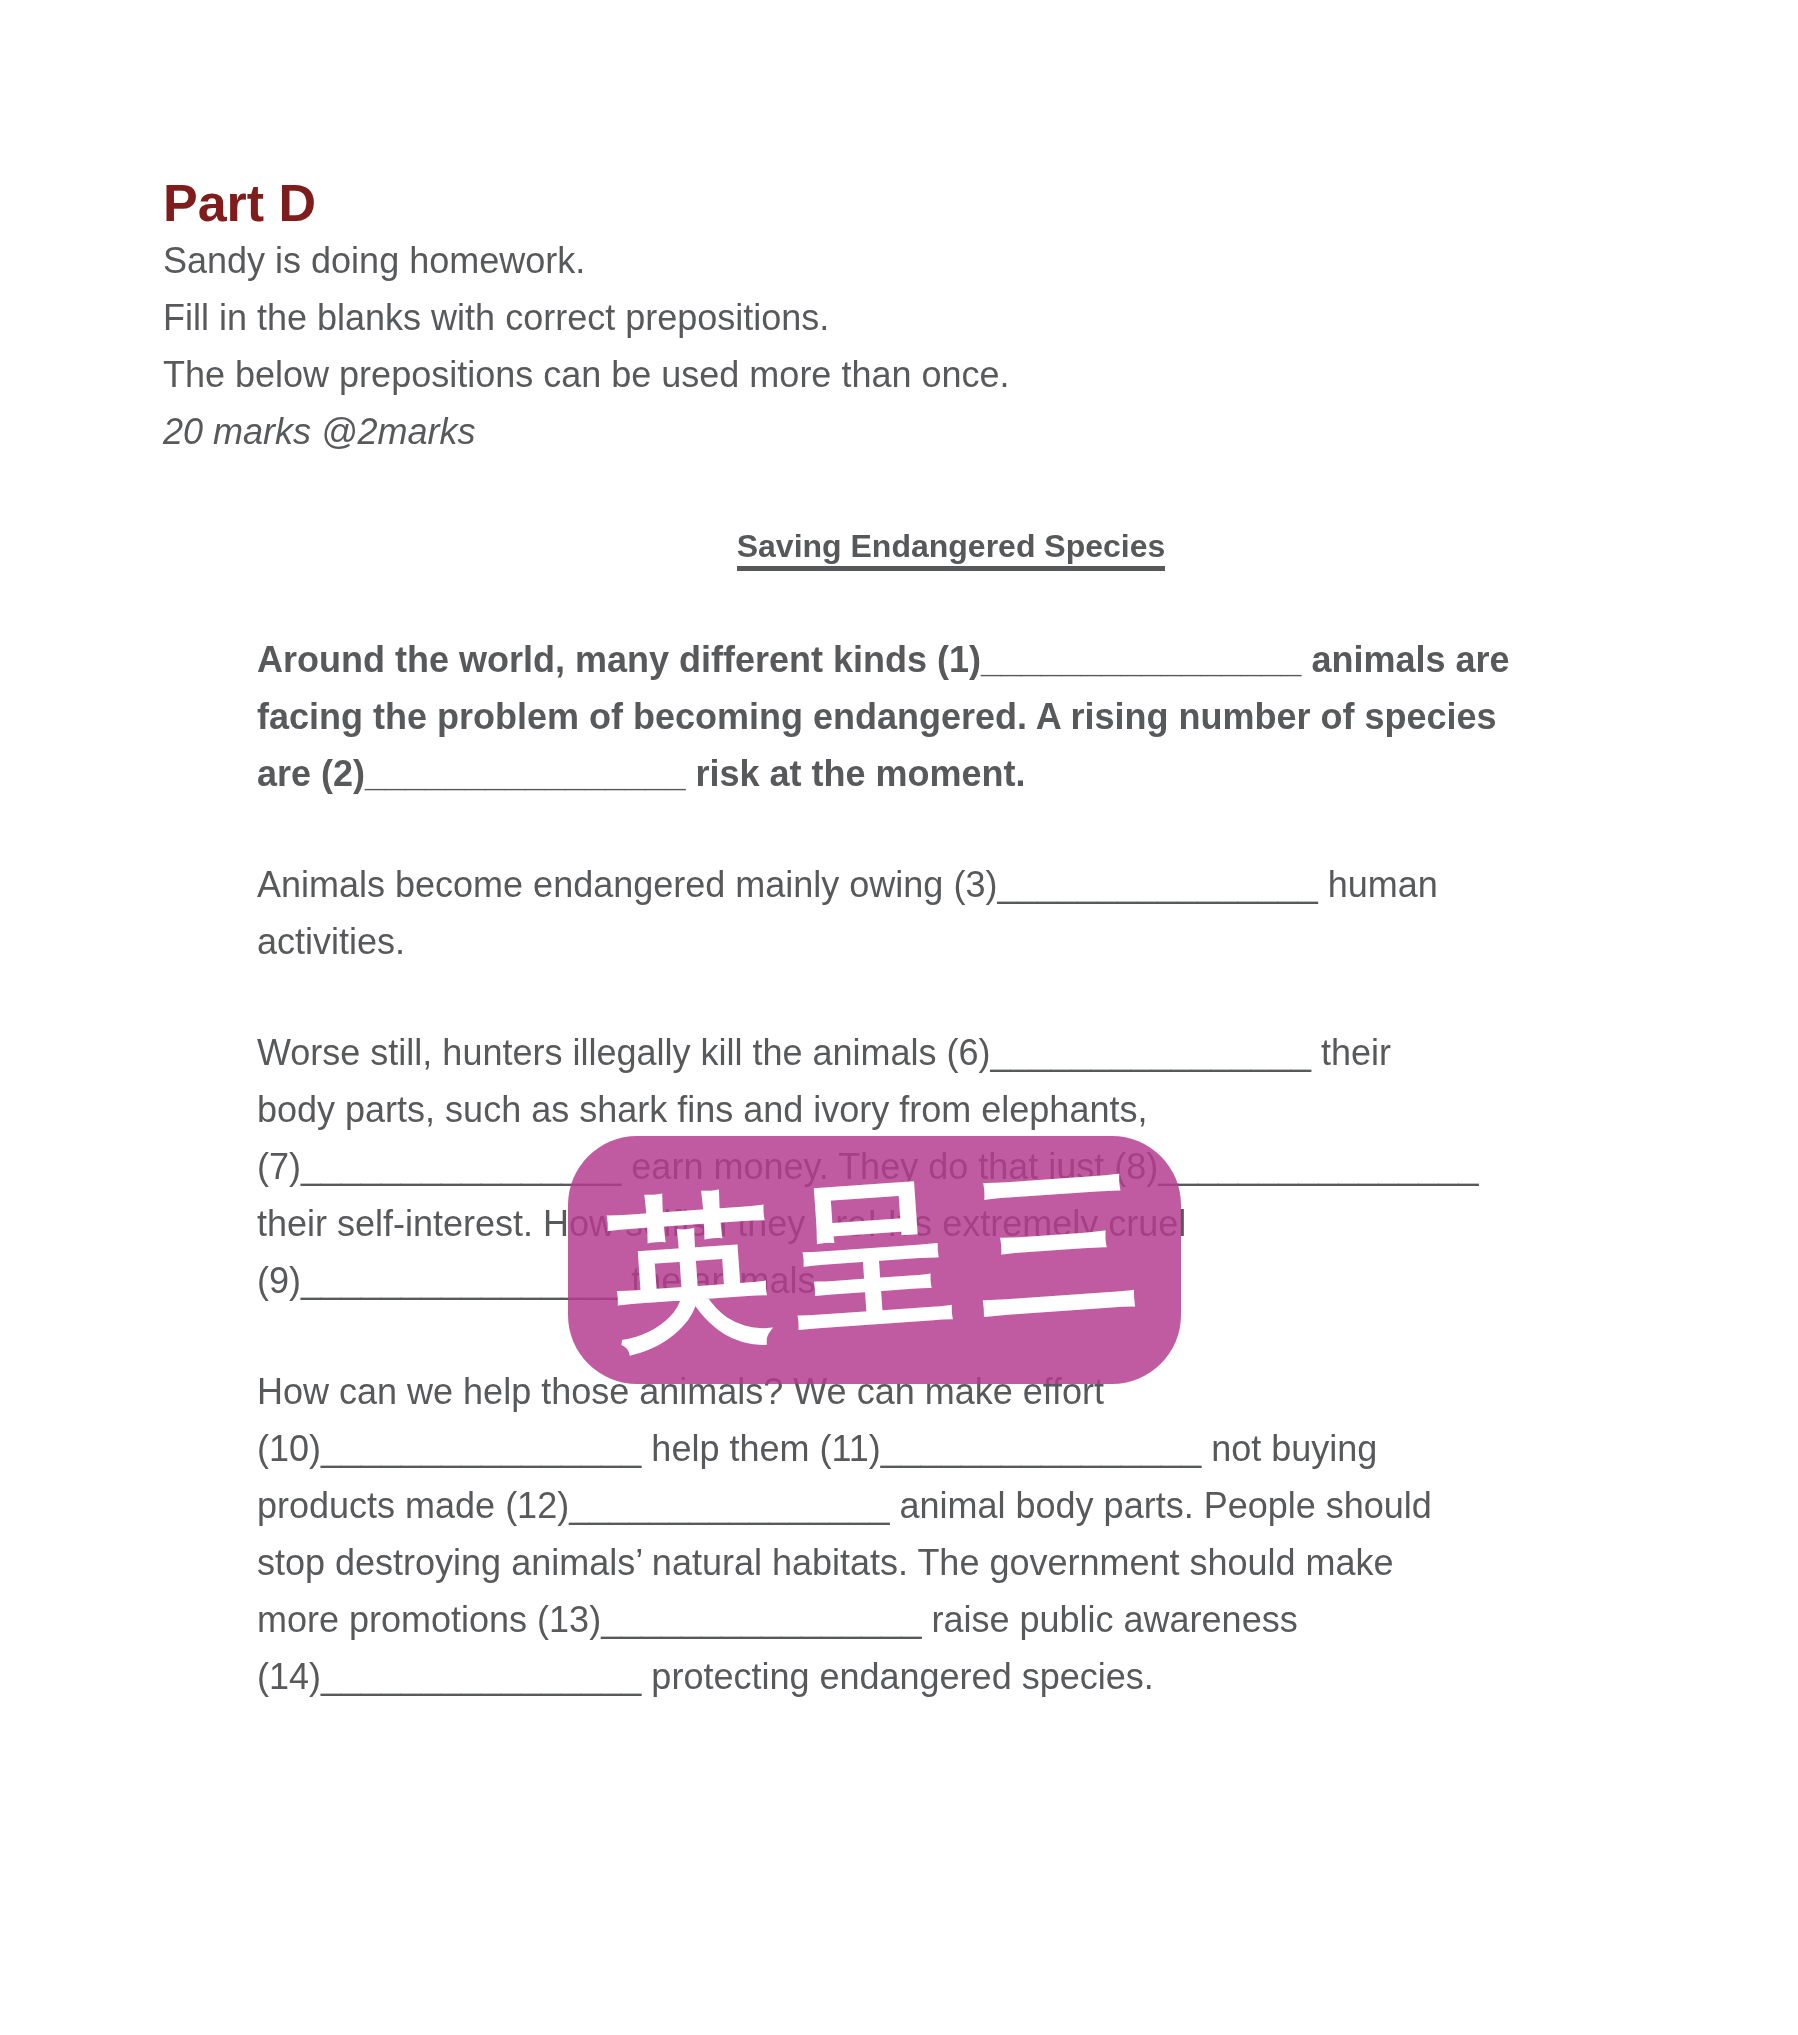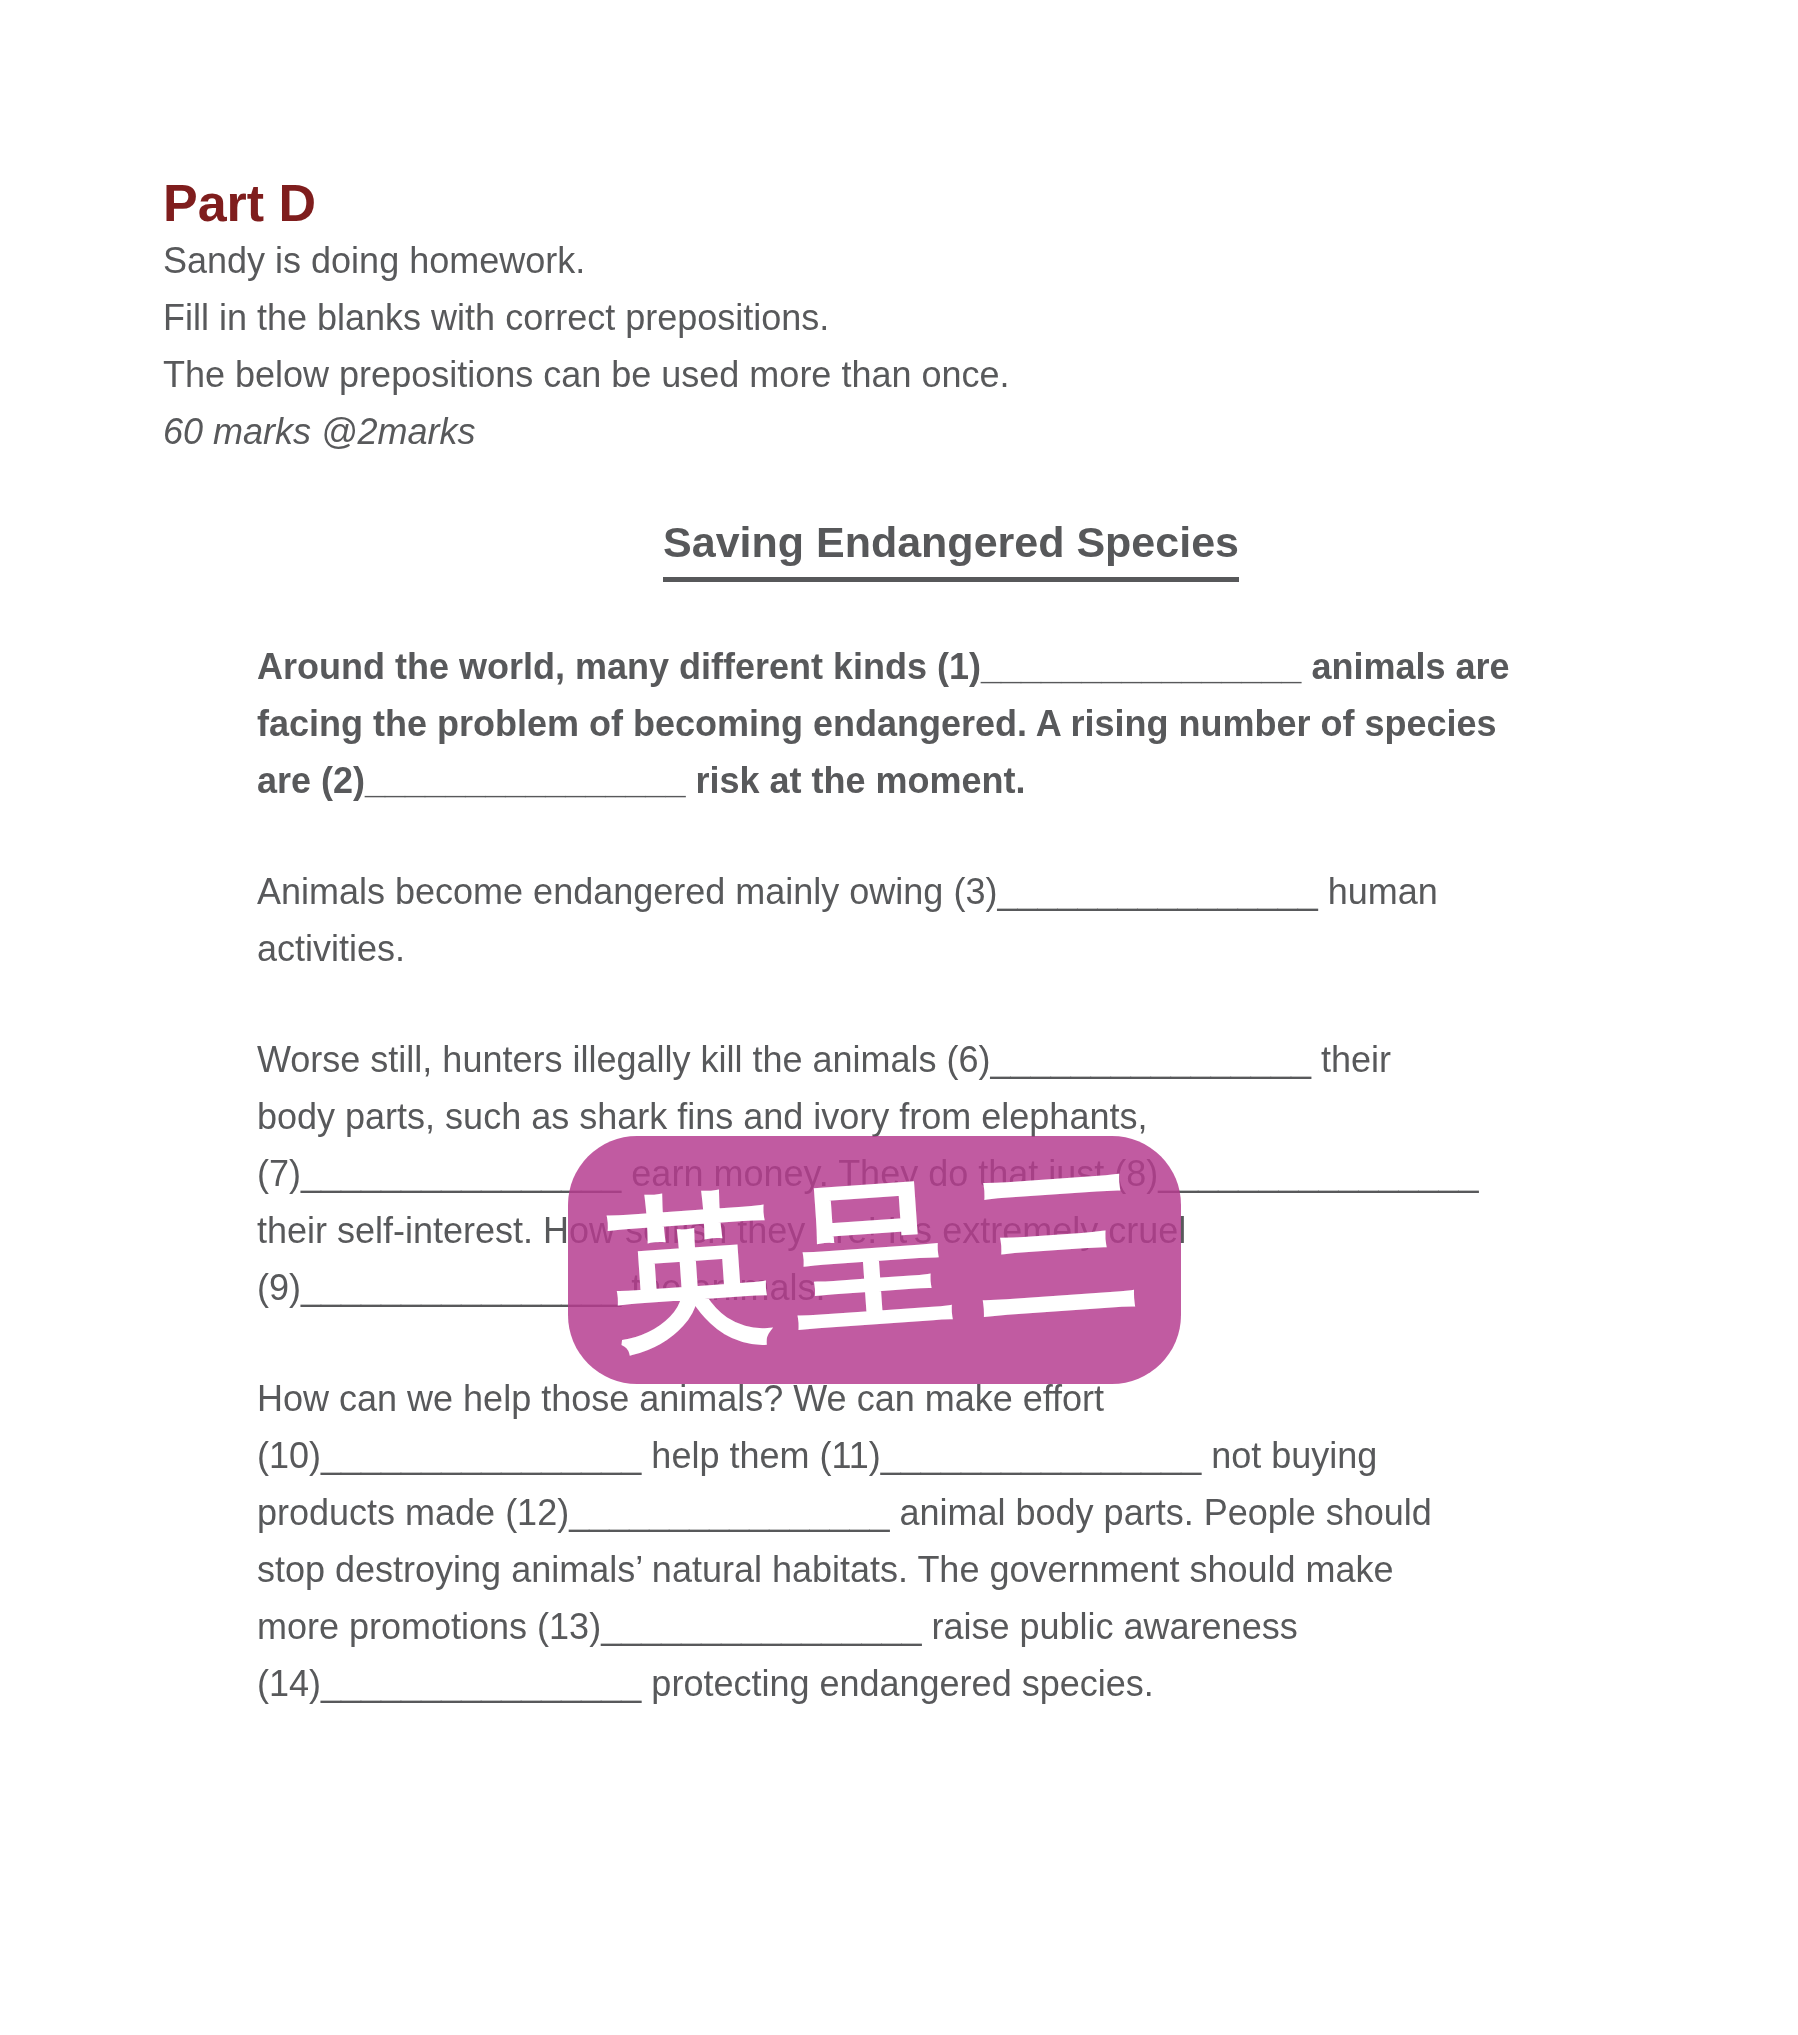--- a/index.html
+++ b/index.html
@@ -51,25 +51,25 @@
   }
   .title-row {
     margin-top: 54px;
     margin-left: 94px;
     width: 1388px;
     text-align: center;
     line-height: 61px;
   }
   .passage-title {
     display: inline-block;
-    font-size: 43px;
+    font-size: 32px;
     font-weight: bold;
     color: #57585a;
     border-bottom: 5.7px solid #57585a;
-    padding-bottom: 10px;
+    padding-bottom: 1px;
     line-height: 1.15;
   }
   .passage {
     margin-left: 94px;
     width: 1388px;
   }
   .para {
     white-space: pre-line;
     margin: 54px 0 0 0;
   }
@@ -107,21 +107,21 @@
 <div class="page">
 
   <div class="content">
 
     <h2 class="part-heading">Part D</h2>
 
     <div class="instructions">Sandy is doing homework.
 Fill in the blanks with correct prepositions.
 The below prepositions can be used more than once.</div>
 
-    <div class="marks-note">60 marks @2marks</div>
+    <div class="marks-note">20 marks @2marks</div>
 
 
     <div class="title-row">
       <span class="passage-title">Saving Endangered Species</span>
     </div>
 
     <div class="passage">
       <p class="para">Around the world, many different kinds (1)________________ animals are
 facing the problem of becoming endangered. A rising number of species
 are (2)________________ risk at the moment.</p>

